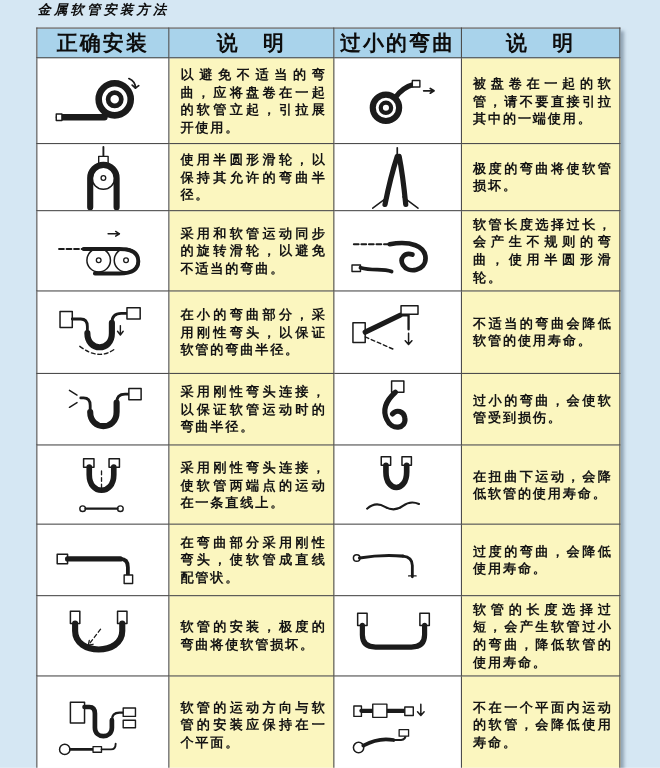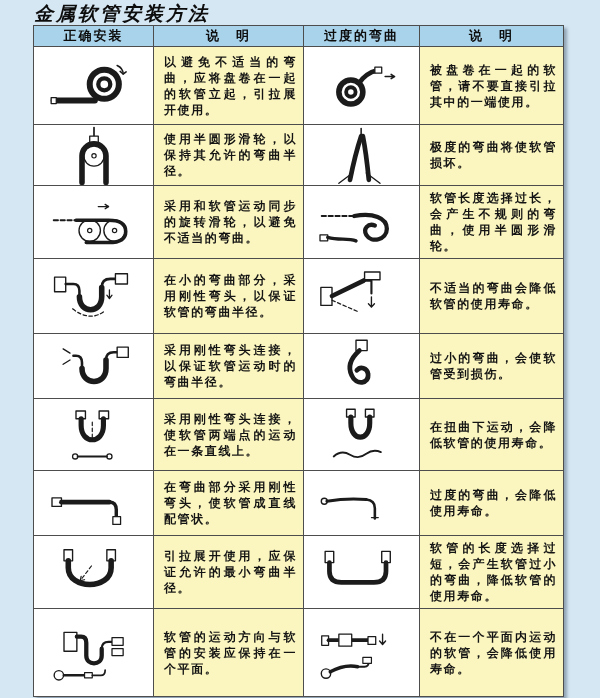--- a/index.html
+++ b/index.html
@@ -10,41 +10,41 @@
     position: relative;
     overflow: hidden;
     color: var(--text, #141414);
   }
   .page-title {
     position: absolute;
     left: 34px; top: 1px;
     font-family: "DejaVu Serif", serif;
     font-style: italic;
     font-weight: bold;
-    font-size: 19px;
+    font-size: 12px;
     letter-spacing: 3px;
     color: #0d0d0d;
   }
   table.install-table {
     position: absolute;
     left: 33px; top: 25px;
     width: 530px;
     border-collapse: collapse;
     table-layout: fixed;
     background: #fff;
     border: 1px solid #2e2e2e;
     box-shadow: 3px 3px 3px rgba(90,110,130,.55);
   }
   .install-table th, .install-table td {
     border: 1px solid var(--grid, #4d4d4d);
   }
   .install-table thead th {
     background: var(--header-bg, #a9d3eb);
     height: 21px;
-    font-size: 13px;
+    font-size: 19px;
     font-weight: bold;
     letter-spacing: 2px;
     text-align: center;
     color: #0d0d0d;
   }
   td.img-cell {
     background: #ffffff;
     text-align: center;
     vertical-align: middle;
     overflow: hidden;
@@ -72,21 +72,21 @@
   <colgroup>
     <col style="width:120px">
       <col style="width:150px">
       <col style="width:116px">
       <col style="width:144px">
   </colgroup>
   <thead>
     <tr>
       <th>正确安装</th>
       <th>说　明</th>
-      <th>过度的弯曲</th>
+      <th>过小的弯曲</th>
       <th>说　明</th>
     </tr>
   </thead>
   <tbody id="table-body">
       <tr style="height: 78px;">
     <td class="img-cell">
       <span class="drawing">
             <svg viewBox="0 0 110 70" width="108" height="60">
               <g stroke="#1b1b1b" fill="none" stroke-linecap="round" stroke-linejoin="round">
                 <path d="M8 52 H56" stroke-width="7"></path>
@@ -301,21 +301,21 @@
               <g stroke="#1b1b1b" fill="none" stroke-linecap="round" stroke-linejoin="round">
                 <rect x="20" y="9" width="10" height="13" fill="#fff" stroke-width="1.6"></rect>
                 <rect x="70" y="9" width="10" height="13" fill="#fff" stroke-width="1.6"></rect>
                 <path d="M25 22 V30 C25 56 75 56 75 30 V22" stroke-width="6.5"></path>
                 <path d="M52 28 L39 45" stroke-width="1.4" stroke-dasharray="4 3"></path>
                 <path d="M39 45 l1 -5 M39 45 l5 -1" stroke-width="1.4"></path>
               </g>
             </svg>
           </span>
     </td>
-    <td class="desc-cell">引拉展开使用，应保证允许的最小弯曲半径。</td>
+    <td class="desc-cell">软管的安装，极度的弯曲将使软管损坏。</td>
     <td class="img-cell">
       <span class="drawing">
             <svg viewBox="0 0 110 70" width="108" height="60">
               <g stroke="#1b1b1b" fill="none" stroke-linecap="round" stroke-linejoin="round">
                 <rect x="12" y="11" width="10" height="13" fill="#fff" stroke-width="1.6"></rect>
                 <rect x="78" y="11" width="10" height="13" fill="#fff" stroke-width="1.6"></rect>
                 <path d="M17 24 V34 Q17 47 31 47 H69 Q83 47 83 34 V24" stroke-width="5.5"></path>
               </g>
             </svg>
           </span>

